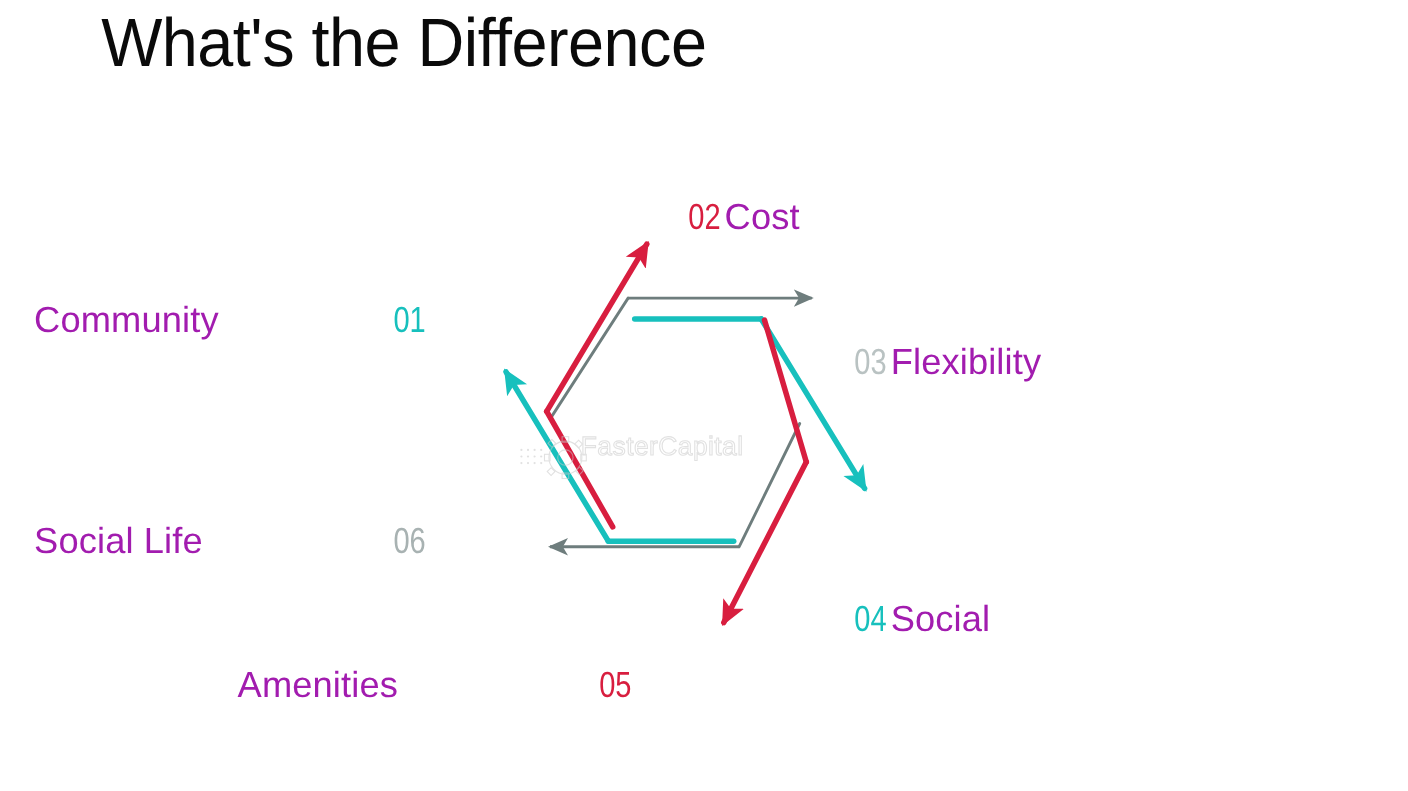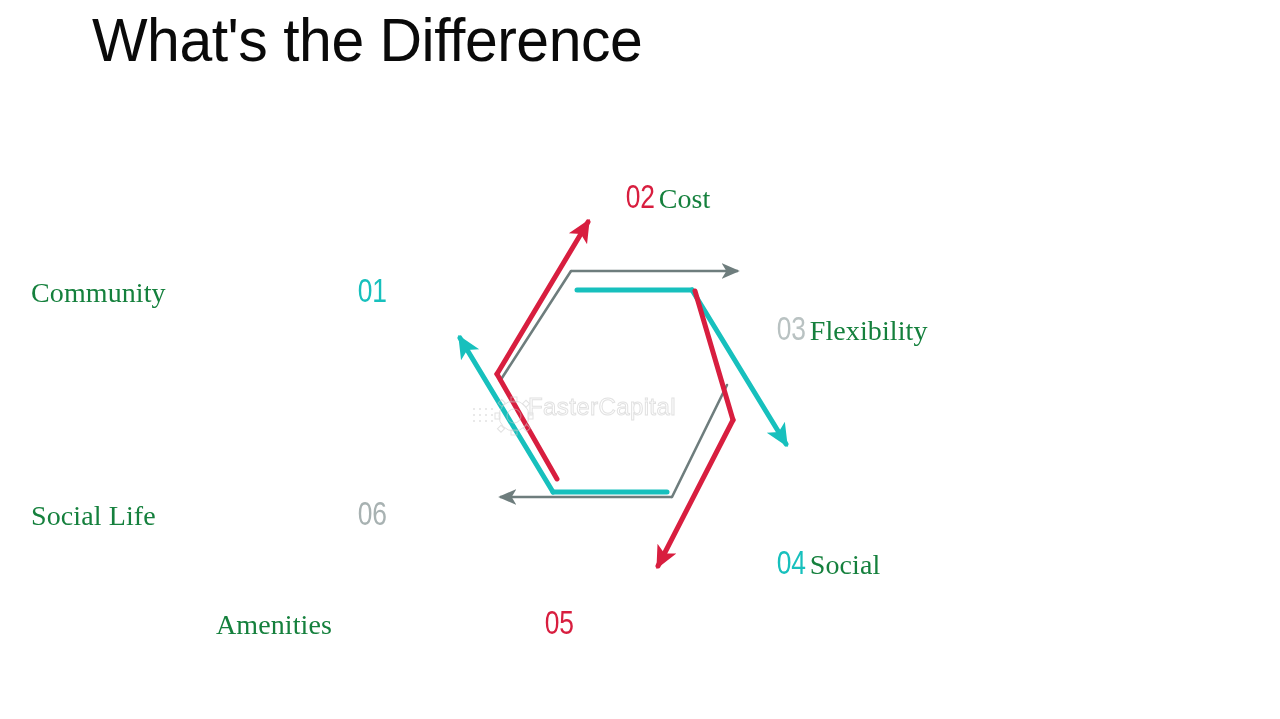--- a/index.html
+++ b/index.html
@@ -61,24 +61,24 @@
   .label-num {
     font-family: "Liberation Sans", sans-serif;
     font-size: 33px;
     font-weight: 400;
     letter-spacing: 0px;
     transform: scaleX(0.80);
     transform-origin: left baseline;
     display: inline-block;
   }
   .label-text {
-    font-family: Liberation Serif, serif;
-    font-size: 28px;
-    font-weight: 400;
-    color: #15803d;
+    font-family: Liberation Sans, sans-serif;
+    font-size: 33px;
+    font-weight: 400;
+    color: #a21caf;
     letter-spacing: 0.1px;
   }
 
   
   .label-item.num-right .label-text { order: 1; }
   .label-item.num-right .label-num  { order: 2; }
   .label-item.num-left  .label-num  { order: 1; }
   .label-item.num-left  .label-text { order: 2; }
 
   
@@ -86,21 +86,21 @@
   #slot-community .label-num { margin-left: auto; }
   #slot-community { display: flex; }
 
   #slot-cost       { left: 611px; top: 178px; }
   #slot-flex       { left: 762px; top: 310px; justify-content: flex-end; }
   #slot-privacy    { left: 762px; top: 544px; }
 
   #slot-amenities  { left: 216px; top: 604px; width: 362px; display: flex; justify-content: center; }
   #slot-amenities .label-num { margin-left: auto; }
 
-  #slot-social     { left: 31px;  top: 495px; width: 360px; display: flex; }
+  #slot-social     { left: 31px;  top: 473px; width: 360px; display: flex; }
   #slot-social .label-num { margin-left: auto; }
 
   .gap { display: inline-block; width: 11px; }
 
   
   .watermark {
     position: absolute;
     left: 470px;
     top: 392px;
     width: 300px;

